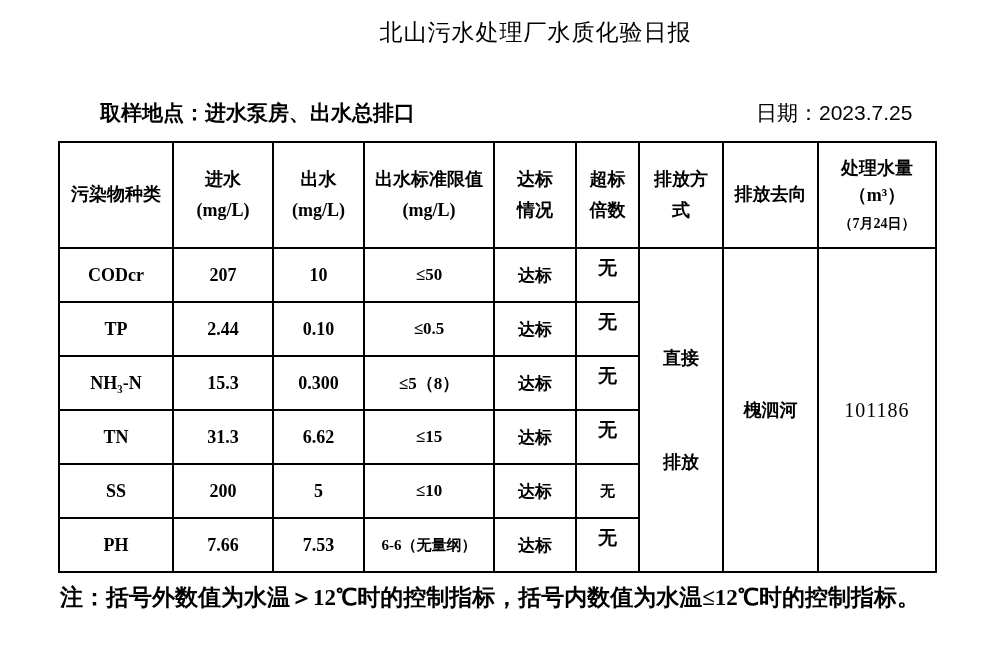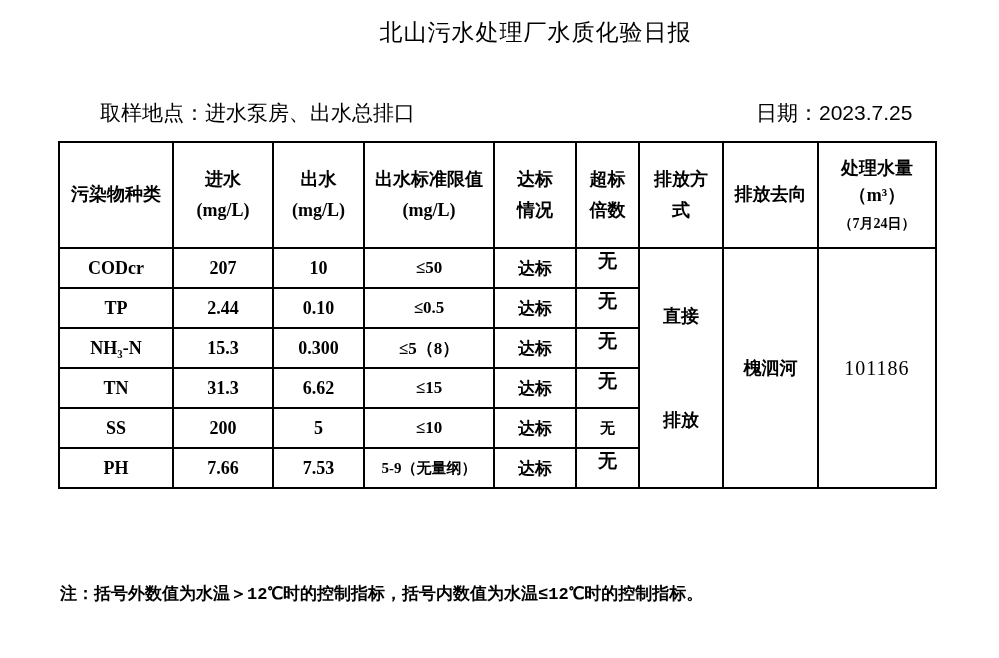--- a/index.html
+++ b/index.html
@@ -26,42 +26,42 @@
     margin-left: 36px;
   }
 
   .meta-line {
     position: absolute;
     top: 99px;
     font-size: 21px;
     font-family: "Liberation Sans", "DejaVu Sans", sans-serif;
     white-space: nowrap;
   }
-  .sampling { left: 100px; }
+  .sampling { left: 100px; font-weight: bold; }
   .date { left: 708px; margin-left: 48px; }
 
   table.report {
     position: absolute;
     left: 58px;
     top: 141px;
     width: 877px;
     border-collapse: collapse;
     table-layout: fixed;
   }
   .report th, .report td {
     border: 2px solid #000;
     text-align: center;
     vertical-align: middle;
     padding: 0;
     font-family: "Liberation Serif", "DejaVu Serif", serif;
     font-weight: bold;
     color: #000;
   }
   .report thead tr { height: 106px; }
-  .report tbody tr { height: 40px; }
+  .report tbody tr { height: 54px; }
 
   .report th {
     font-size: 18px;
     line-height: 1.75;
     white-space: pre-line;
     font-weight: bold;
   }
   th.h-volume { line-height: 1.5; }
   th.h-volume .vol-date { font-size: 14px; }
 
@@ -83,23 +83,23 @@
   td.c-volume {
     font-size: 20px;
     font-weight: normal;
     letter-spacing: 1px;
   }
 
   .doc-note {
     position: absolute;
     left: 60px;
     top: 582px;
-    font-size: 17px;
+    font-size: 23px;
     font-weight: bold;
-    font-family: Liberation Mono, monospace;
+    font-family: Liberation Serif, serif;
     white-space: nowrap;
   }
 </style>
 </head>
 <body>
 
 <div class="doc-title">北山污水处理厂水质化验日报</div>
 
 <div class="meta-line sampling">取样地点：进水泵房、出水总排口</div>
 <div class="meta-line date">日期：2023.7.25</div>
@@ -178,20 +178,20 @@
       <td class="c-influent">200</td>
       <td class="c-effluent">5</td>
       <td class="c-limit">≤10</td>
       <td class="c-status">达标</td>
       <td class="c-exceed"><span class="lift">无</span></td>
     </tr>
     <tr class="row-ph">
       <td class="c-pollutant">PH</td>
       <td class="c-influent">7.66</td>
       <td class="c-effluent">7.53</td>
-      <td class="c-limit">5-9（无量纲）</td>
+      <td class="c-limit">6-6（无量纲）</td>
       <td class="c-status">达标</td>
       <td class="c-exceed"><span class="lift">无</span></td>
     </tr>
   </tbody>
 </table>
 
 <div class="doc-note">注：括号外数值为水温＞12℃时的控制指标，括号内数值为水温≤12℃时的控制指标。</div>
 
 </body></html>

